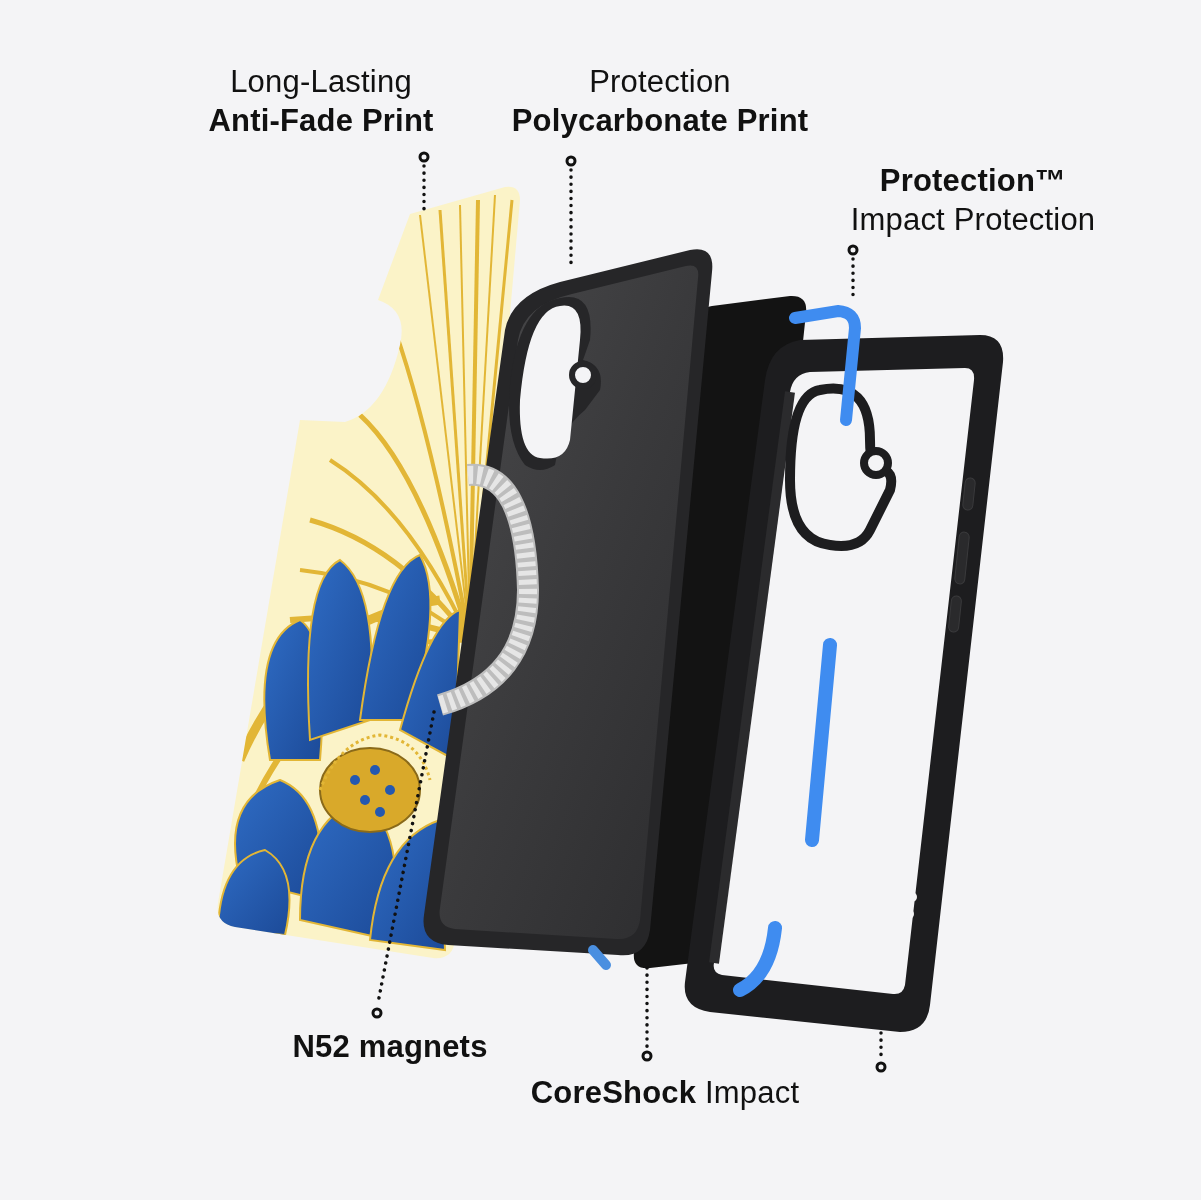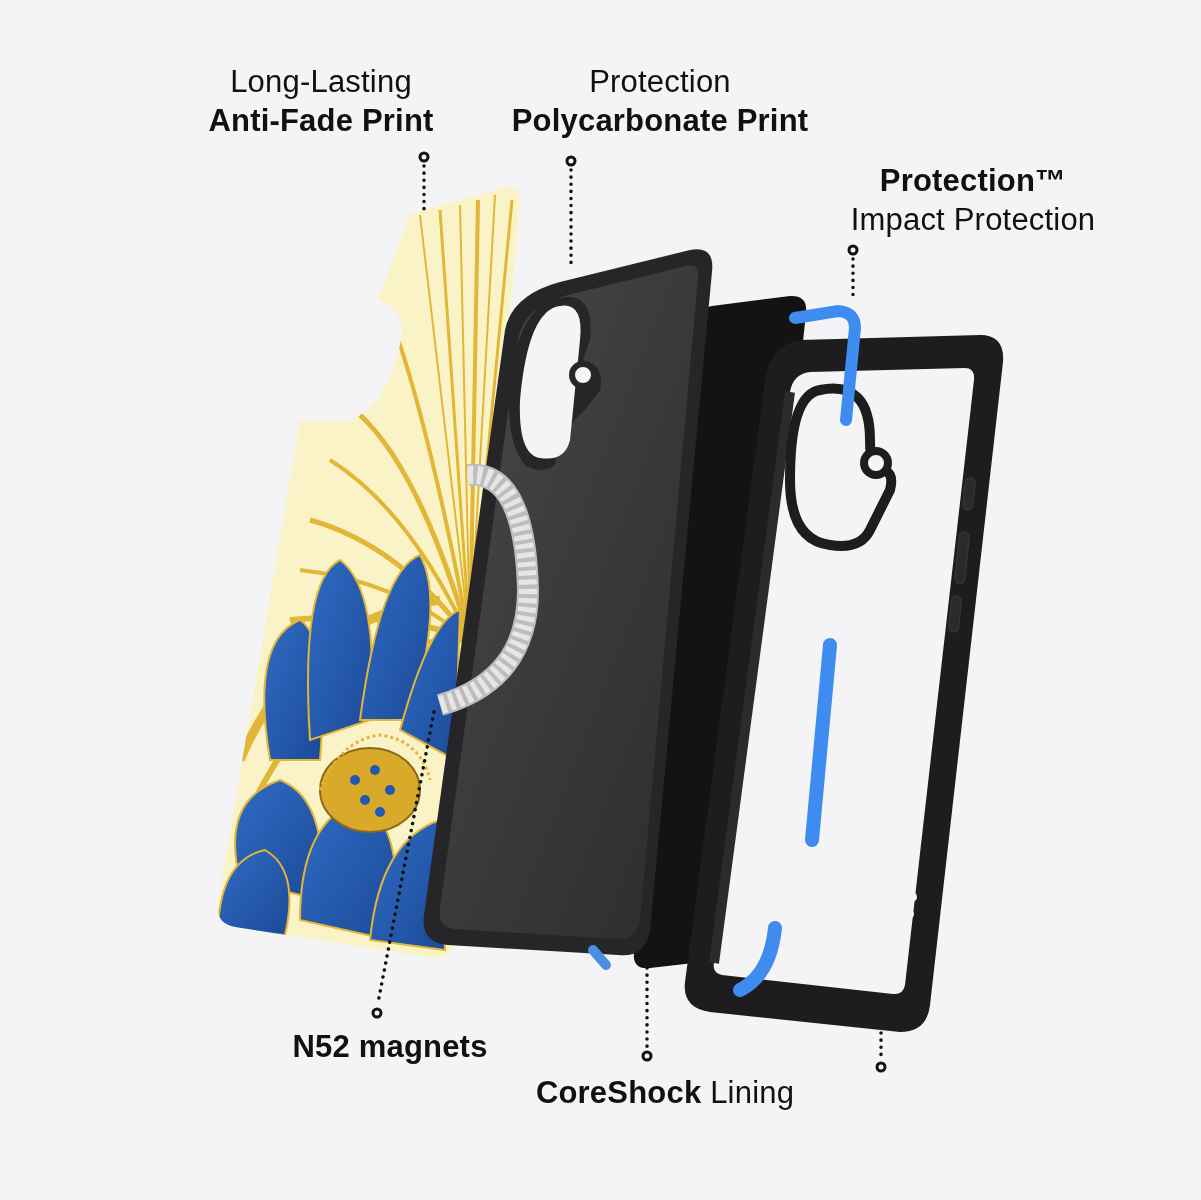--- a/index.html
+++ b/index.html
@@ -158,17 +158,17 @@
   <div class="label" style="left:828px; top:162px; width:290px;">
     <span class="bold">Protection™</span>
     <span class="light">Impact Protection</span>
   </div>
 
   <div class="label" style="left:272px; top:1028px; width:236px;">
     <span class="bold">N52 magnets</span>
   </div>
 
   <div class="label" style="left:520px; top:1074px; width:290px;">
-    <span class="inline-bold">CoreShock</span><span class="inline-light"> Lining</span>
+    <span class="inline-bold">CoreShock</span><span class="inline-light"> Impact</span>
   </div>
 
 
 </div>
 
 </body></html>

